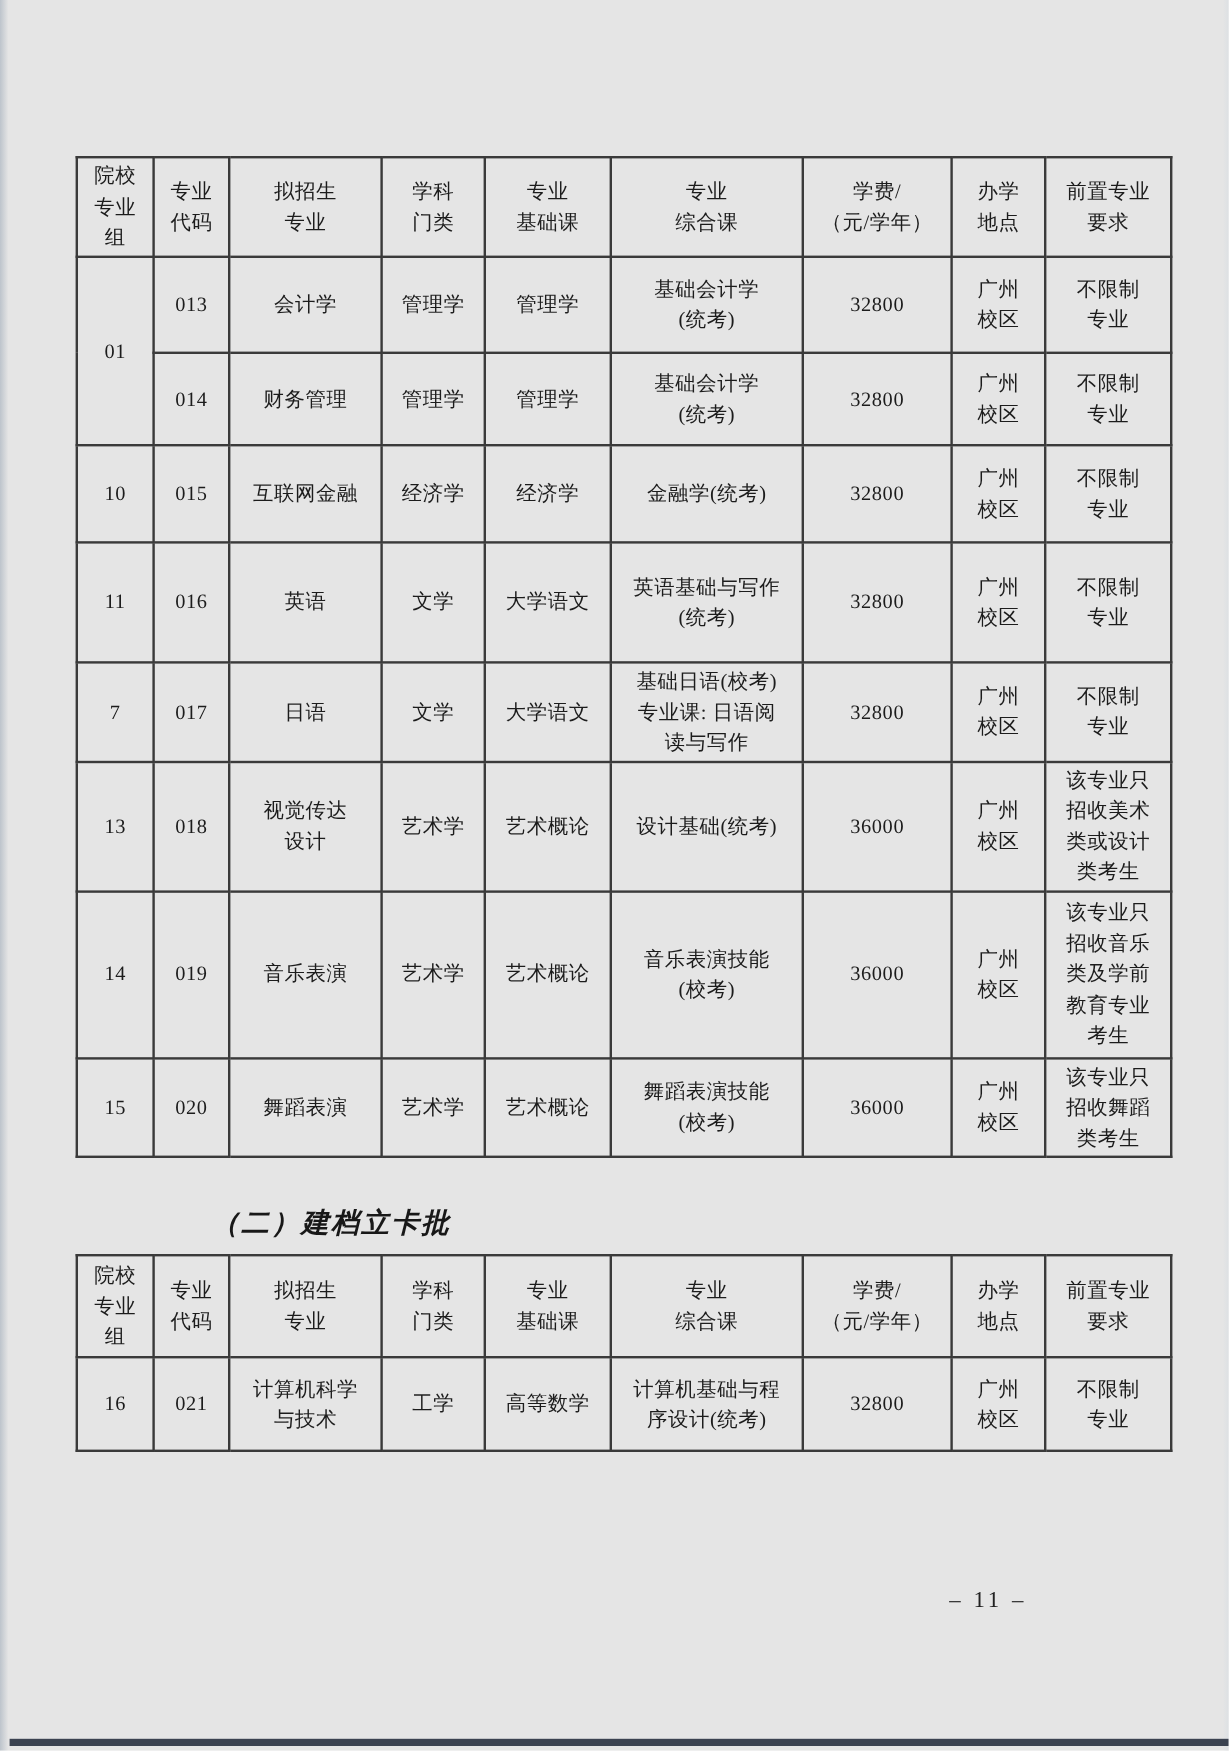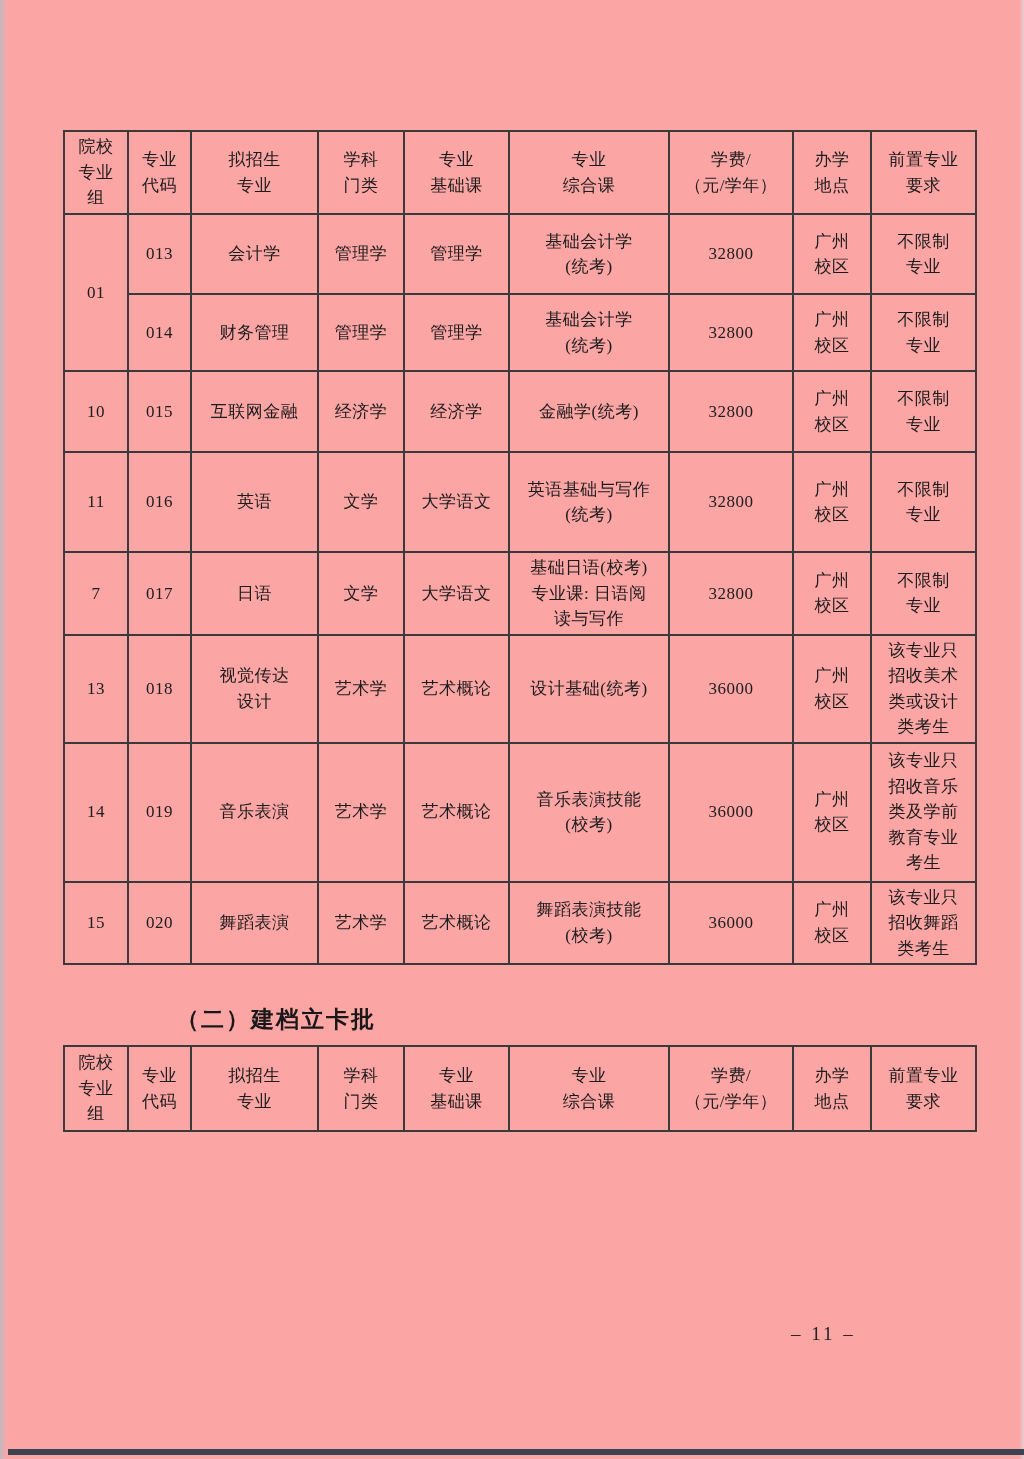--- a/index.html
+++ b/index.html
@@ -1,36 +1,36 @@
 <!DOCTYPE html>
 <html><head>
 <meta charset="utf-8">
 <style>
   html,body{margin:0;padding:0;background:#ffffff;}
   .scan-page{
     position:relative;width:1024px;height:1459px;overflow:hidden;
-    background:#fca5a5;color:#1c1c1c;
+    background:#e5e5e5;color:#1c1c1c;
     font-family:"Liberation Serif","DejaVu Serif",serif;
   }
   .edge-left{position:absolute;left:0;top:0;width:7px;height:100%;
     background:linear-gradient(90deg,#b6bec7,rgba(255,255,255,0));opacity:.85;}
   .edge-right{position:absolute;right:0;top:0;width:5px;height:100%;
     background:linear-gradient(270deg,#d9dee3,rgba(255,255,255,0));opacity:.7;}
   .tbl{position:absolute;border-collapse:collapse;table-layout:fixed;
     width:912px;left:63px;background:transparent;border:1px solid #353535;}
   .tbl th,.tbl td{
     border:2px solid #3a3a3a;text-align:center;vertical-align:middle;
     white-space:pre-line;font-weight:normal;font-size:17px;line-height:1.5;
     padding:2px 3px;letter-spacing:.5px;overflow:hidden;
   }
   #t1{top:130px;}
   #t2{top:1045px;}
   .section-heading{
     position:absolute;left:176px;top:1004px;font-size:23px;font-weight:700;
-    letter-spacing:2px;color:#181818;
+    letter-spacing:2px;color:#181818;font-style:italic;
   }
   .page-number{
     position:absolute;left:791px;top:1323px;font-size:19px;letter-spacing:3px;color:#222;
   }
   .bottom-bar{position:absolute;left:8px;right:0;top:1449px;height:6px;background:#3b4250;}
 </style>
 </head>
 <body>
 
 <div class="scan-page">
@@ -220,18 +220,33 @@
 基础课</th>
       <th>专业
 综合课</th>
       <th>学费/
 （元/学年）</th>
       <th>办学
 地点</th>
       <th>前置专业
 要求</th>
     </tr>
+    <tr style="height:78px">
+      <td>16</td>
+      <td>021</td>
+      <td>计算机科学
+与技术</td>
+      <td>工学</td>
+      <td>高等数学</td>
+      <td>计算机基础与程
+序设计(统考)</td>
+      <td>32800</td>
+      <td>广州
+校区</td>
+      <td>不限制
+专业</td>
+    </tr>
   </tbody>
     </table>
 
   <div class="page-number">– 11 –</div>
   <div class="bottom-bar"></div>
 </div>
 
 </body></html>

